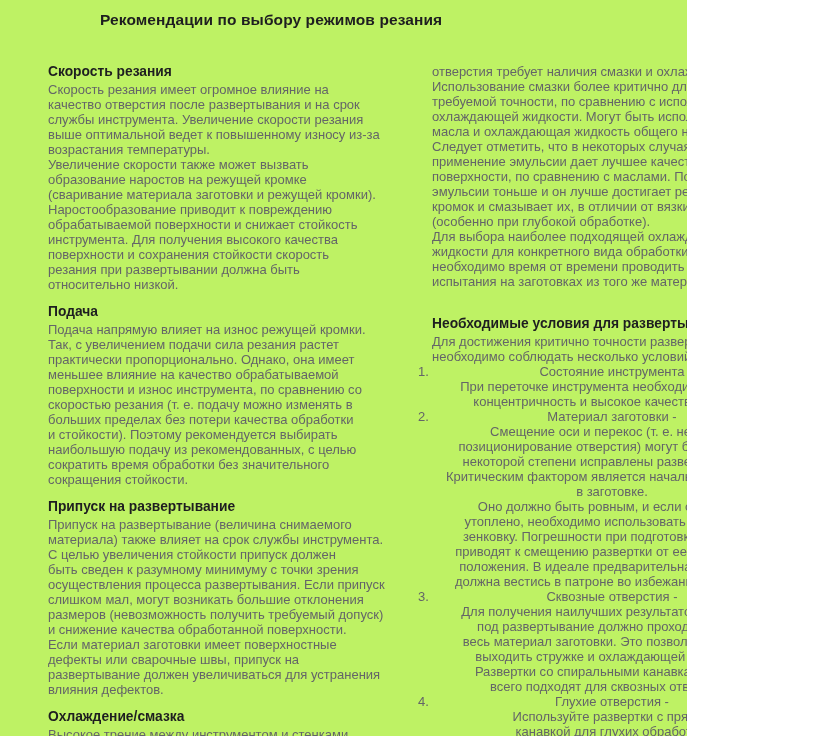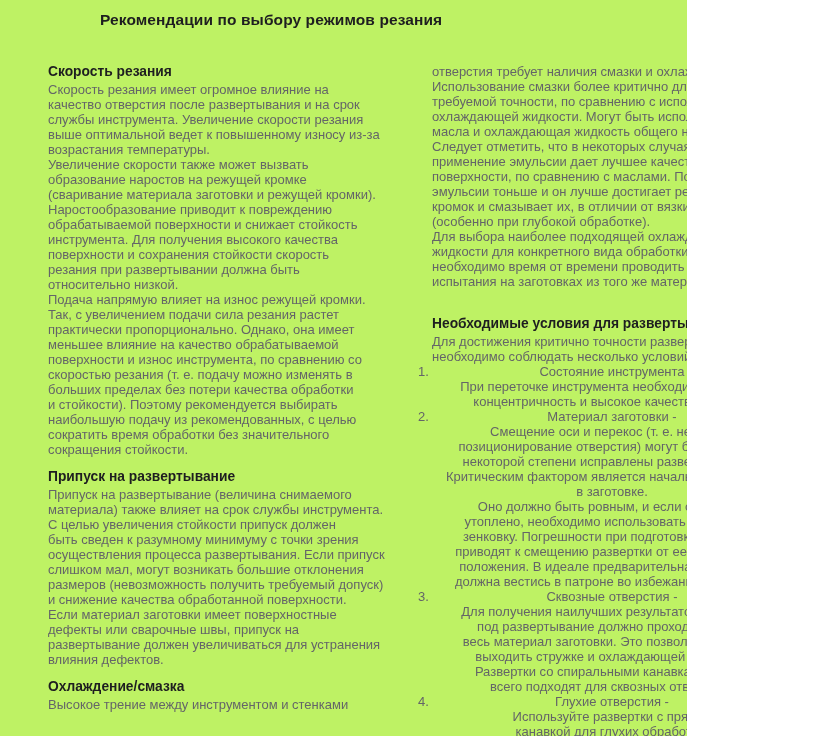--- a/index.html
+++ b/index.html
@@ -70,20 +70,21 @@
 образование наростов на режущей кромке
 (сваривание материала заготовки и режущей кромки).
 Наростообразование приводит к повреждению
 обрабатываемой поверхности и снижает стойкость
 инструмента. Для получения высокого качества
 поверхности и сохранения стойкости скорость
 резания при развертывании должна быть
 относительно низкой.</div>
     </div>
     <div>
+      <div class="sec-heading">Подача</div>
       <div class="body-text">Подача напрямую влияет на износ режущей кромки.
 Так, с увеличением подачи сила резания растет
 практически пропорционально. Однако, она имеет
 меньшее влияние на качество обрабатываемой
 поверхности и износ инструмента, по сравнению со
 скоростью резания (т. е. подачу можно изменять в
 больших пределах без потери качества обработки
 и стойкости). Поэтому рекомендуется выбирать
 наибольшую подачу из рекомендованных, с целью
 сократить время обработки без значительного

